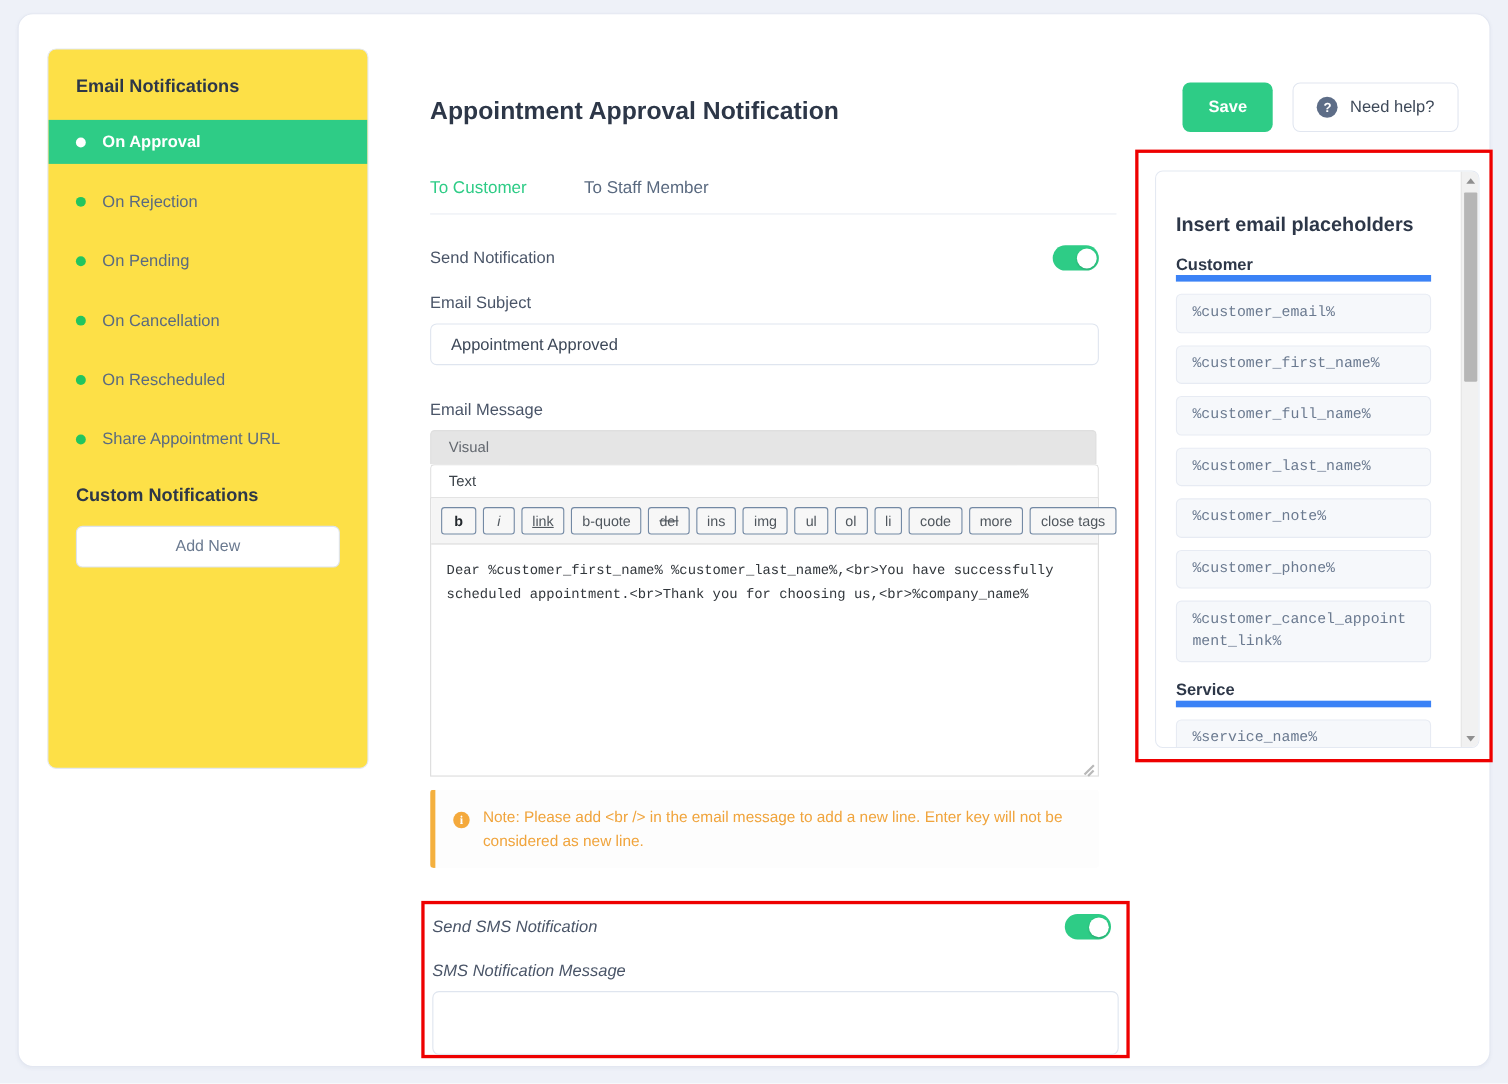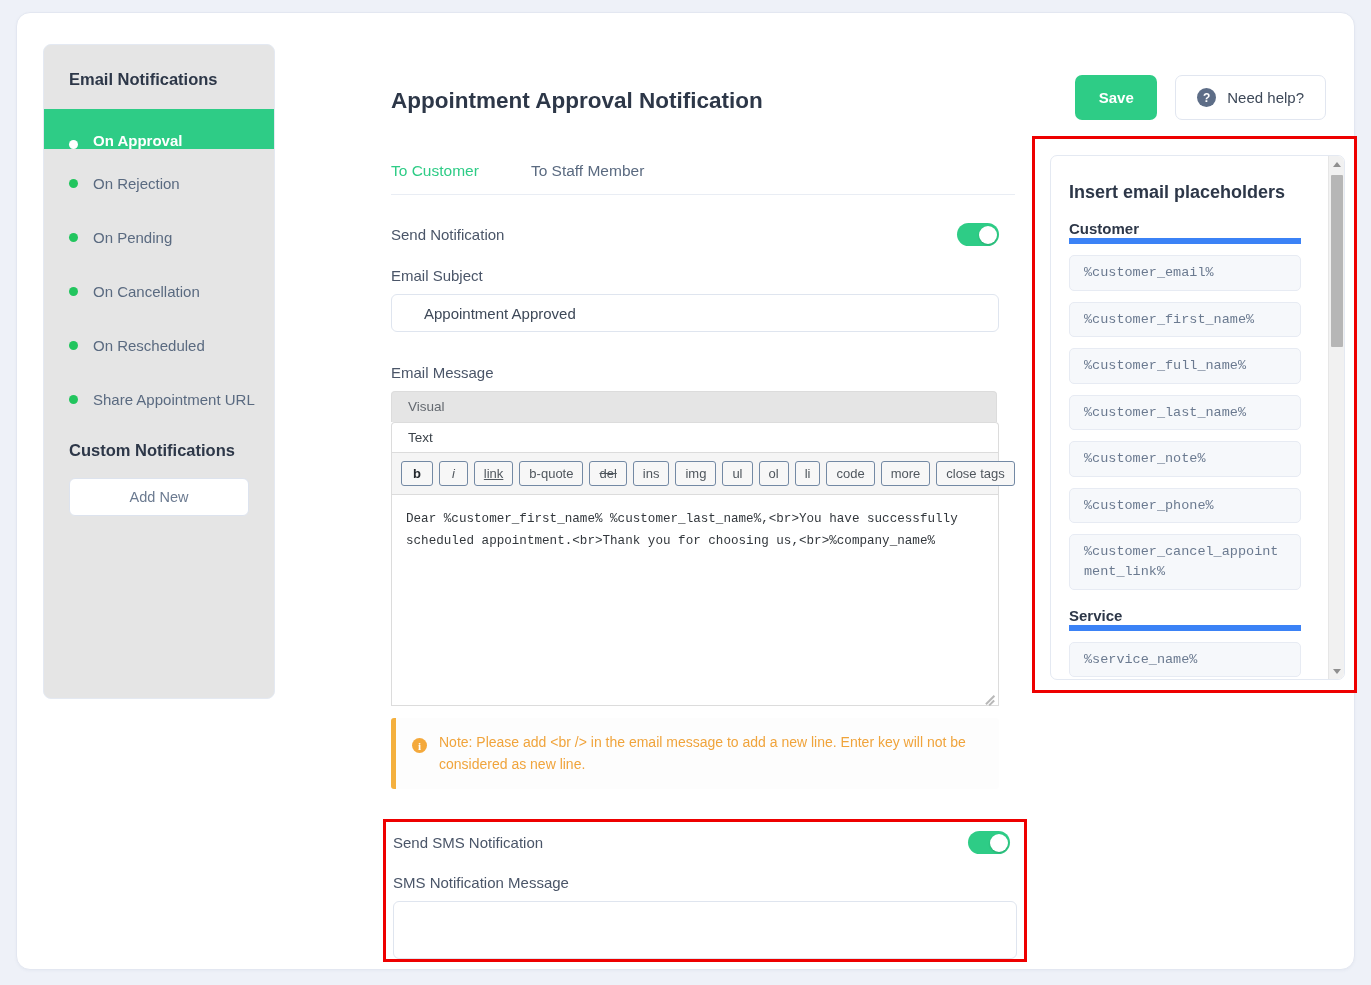--- a/index.html
+++ b/index.html
@@ -18,22 +18,22 @@
     background: #ffffff;
     border: 1px solid #e3e7f1;
     border-radius: 14px;
     box-shadow: 0 1px 3px rgba(70,90,130,.05);
   }
 
   
   .sidebar {
     position: absolute;
     left: 26px; top: 31px;
-    width: 232px; height: 655px;
-    background: #e5e5e5;
+    width: 292px; height: 655px;
+    background: #fde047;
     border: 1px solid #e4e9f2;
     border-radius: 8px;
     overflow: hidden;
   }
   .sidebar-title {
     font-size: 16.5px; font-weight: bold;
     color: #2d3748;
     padding: 25px 0 0 25px;
   }
   .nav-list { margin-top: 20px; }
@@ -44,21 +44,20 @@
     font-size: 15px;
     color: #5a6a80;
     cursor: pointer;
   }
   .nav-item + .nav-item { margin-top: 14px; }
   .nav-item.active {
     background: #2ecc86;
     color: #ffffff;
     font-weight: bold;
     margin-top: 0;
-    align-items: flex-end;
   }
   .dot {
     width: 9px; height: 9px; border-radius: 50%;
     background: #22c55e;
     margin-right: 15px;
     flex: 0 0 auto;
   }
   .nav-item.active .dot { background: #ffffff; }
   .custom-title {
     font-size: 16.5px; font-weight: bold;
@@ -119,21 +118,21 @@
   .toggle.on  .knob { right: 2.5px; }
   .toggle.off .knob { left: 2.5px; }
 
   .text-input {
     margin: 11px 16px 0 16px;
     height: 38px;
     border: 1px solid #dfe5ef;
     border-radius: 6px;
     background: #fff;
     display: flex; align-items: center;
-    padding-left: 32px;
+    padding-left: 18px;
     font-size: 15px; color: #3d4858;
   }
 
   
   .editor-tabs {
     display: flex; justify-content: flex-end;
     margin: 0 16px -1px 16px;
     flex-direction: column;
   }
   .ed-tab {
@@ -219,21 +218,21 @@
     border: 3px solid #ee0000;
     background: #ffffff;
   }
   .hl-panel {
     position: absolute; left: 1015px; top: 123px;
     width: 325px; height: 557px;
     border: 3px solid #ee0000;
     background: #ffffff;
   }
 
-  .sms-inner { position: absolute; left: 0; top: 0; right: 0; }
+  .sms-inner { position: absolute; left: 0; top: 0; right: 0; font-style: italic; }
   .sms-row {
     display: flex; align-items: center; justify-content: space-between;
     padding: 9px 14px 0 7px;
   }
   .sms-textarea {
     margin: 10px 7px 0 7px;
     height: 58px;
     border: 1px solid #dfe5ef;
     border-radius: 6px;
     background: #ffffff;
@@ -242,21 +241,21 @@
   
   .panel-card {
     position: absolute; left: 15px; top: 16px;
     width: 295px; height: 525px;
     background: #ffffff;
     border: 1px solid #e4e9f2;
     border-radius: 7px;
     overflow: hidden;
   }
   .panel-inner {
-    position: absolute; left: 0; top: 4px;
+    position: absolute; left: 0; top: 16px;
     width: 268px; height: 100%;
     padding: 22px 18px 0 18px;
     overflow: hidden;
   }
   .panel-title { font-size: 18px; font-weight: bold; color: #2d3748; }
   .group-title {
     font-size: 15px; font-weight: bold; color: #2d3748;
     margin-top: 17px; padding-bottom: 1px;
     border-bottom: 6px solid #3b82f6;
   }

